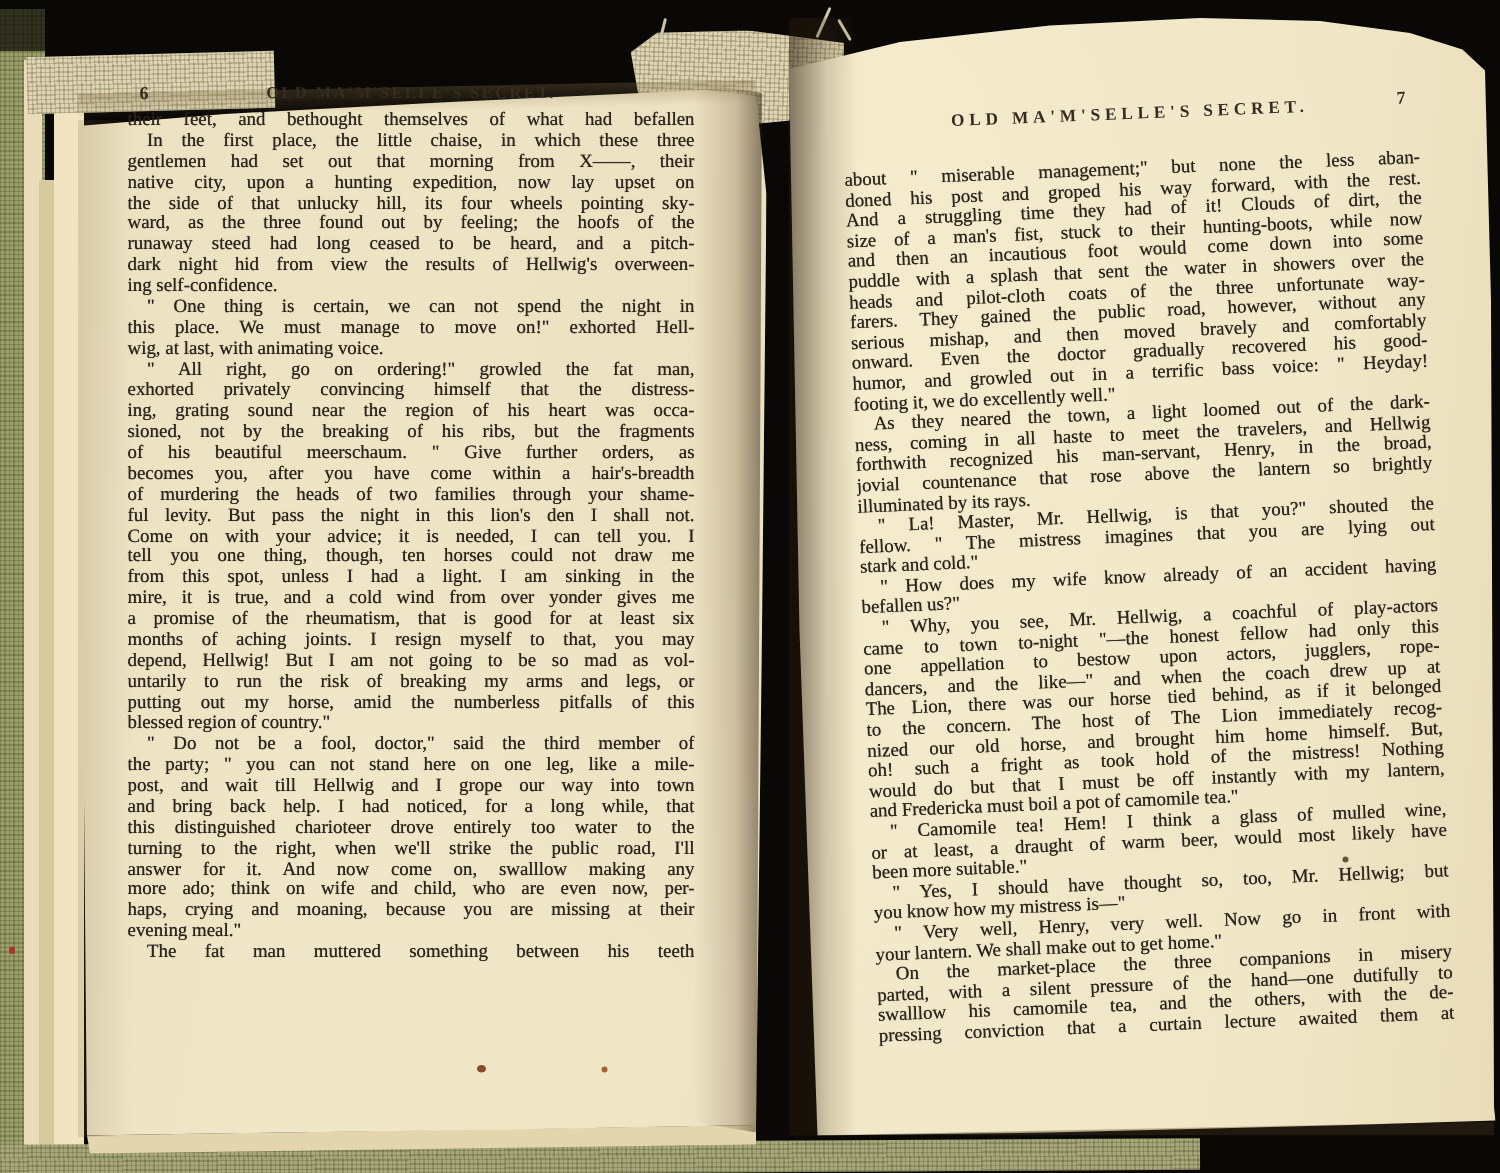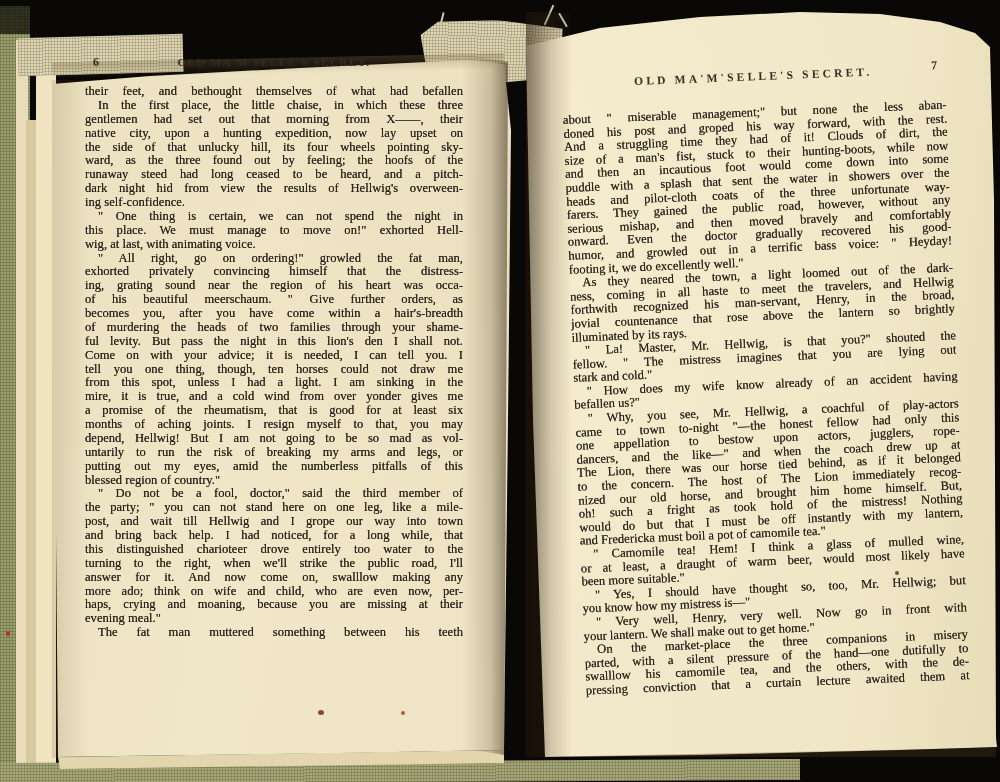--- a/index.html
+++ b/index.html
@@ -102,21 +102,21 @@
   .running-head{
     text-align:center;font-size:11px;font-weight:700;letter-spacing:1.6px;
     color:#352c22;white-space:nowrap;
   }
   .right-text .running-head{font-size:11.5px;letter-spacing:3.2px;}
   .page-num{position:absolute;top:0;font-size:12px;font-weight:700;color:#352c22;}
   .left-text .page-num{left:8px;top:-1px;}
   .right-text .page-num{right:8px;top:-5px;}
   .head-row{margin-top:0;}
   .right-text .head-row{margin-top:6px;}
-  .body-block{margin-top:16px;}
+  .body-block{margin-top:4px;}
   .right-text .body-block{margin-top:23px;}
   .line{
     font-size:12.6px;line-height:13.88px;height:13.88px;overflow:hidden;
     text-align:justify;text-align-last:justify;white-space:normal;
     text-shadow:0 0 .45px rgba(43,36,28,.85);
   }
   .right-text .line{line-height:13.6px;height:13.6px;}
   .line.end{text-align-last:left;}
   .line.indent{text-indent:13px;}
 </style>
@@ -166,33 +166,34 @@
         <div class="line">ward, as the three found out by feeling; the hoofs of the</div>
         <div class="line">runaway steed had long ceased to be heard, and a pitch-</div>
         <div class="line">dark night hid from view the results of Hellwig's overween-</div>
         <div class="line end">ing self-confidence.</div>
         <div class="line indent">" One thing is certain, we can not spend the night in</div>
         <div class="line">this place.  We must manage to move on!" exhorted Hell-</div>
         <div class="line end">wig, at last, with animating voice.</div>
         <div class="line indent">" All right, go on ordering!" growled the fat man,</div>
         <div class="line">exhorted privately convincing himself that the distress-</div>
         <div class="line">ing, grating sound near the region of his heart was occa-</div>
+        <div class="line">sioned, not by the breaking of his ribs, but the fragments</div>
         <div class="line">of his beautiful meerschaum.  " Give further orders, as</div>
         <div class="line">becomes you, after you have come within a hair's-breadth</div>
         <div class="line">of murdering the heads of two families through your shame-</div>
         <div class="line">ful levity.  But pass the night in this lion's den I shall not.</div>
         <div class="line">Come on with your advice;  it is needed, I can tell you.  I</div>
         <div class="line">tell you one thing, though, ten horses could not draw me</div>
         <div class="line">from this spot, unless I had a light.  I am sinking in the</div>
         <div class="line">mire, it is true, and a cold wind from over yonder gives me</div>
         <div class="line">a promise of the rheumatism, that is good for at least six</div>
         <div class="line">months of aching joints.  I resign myself to that, you may</div>
         <div class="line">depend, Hellwig!  But I am not going to be so mad as vol-</div>
         <div class="line">untarily to run the risk of breaking my arms and legs, or</div>
-        <div class="line">putting out my eyes, amid the numberless pitfalls of this</div>
+        <div class="line">putting out my horse, amid the numberless pitfalls of this</div>
         <div class="line end">blessed region of country."</div>
         <div class="line indent">" Do not be a fool, doctor," said the third member of</div>
         <div class="line">the party; " you can not stand here on one leg, like a mile-</div>
         <div class="line">post, and wait till Hellwig and I grope our way into town</div>
         <div class="line">and bring back help.  I had noticed, for a long while, that</div>
         <div class="line">this distinguished charioteer drove entirely too water to the</div>
         <div class="line">turning to the right, when we'll strike the public road, I'll</div>
         <div class="line">answer for it.  And now come on, swalllow making any</div>
         <div class="line">more ado; think on wife and child, who are even now, per-</div>
         <div class="line">haps, crying and moaning, because you are missing at their</div>

